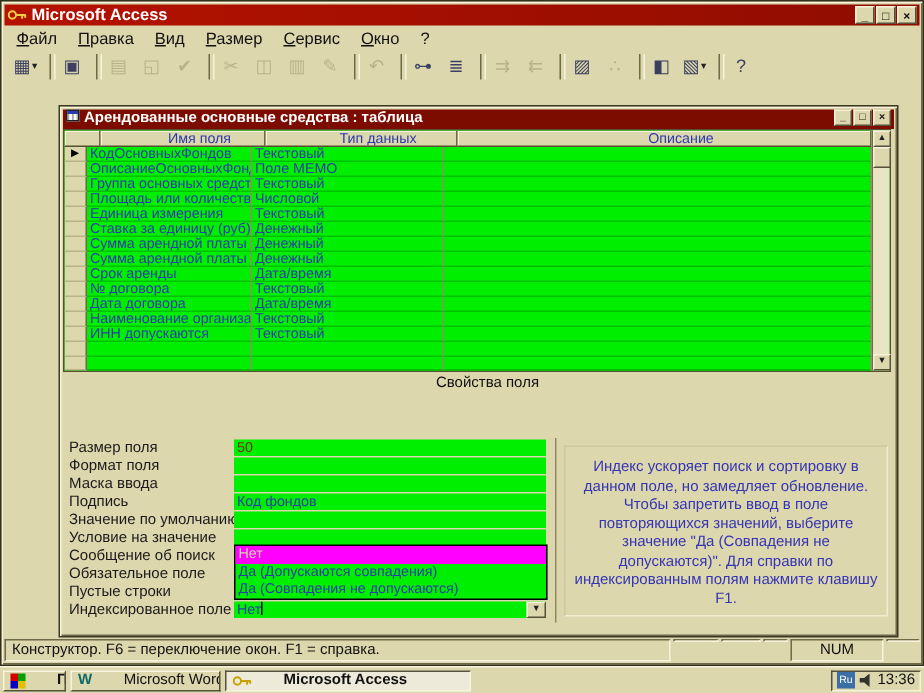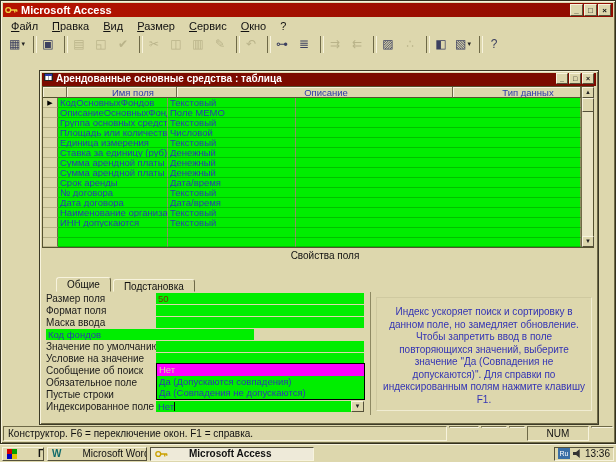--- a/index.html
+++ b/index.html
@@ -238,22 +238,22 @@
         <button class="winbtn">_</button>
         <button class="winbtn">□</button>
         <button class="winbtn">×</button>
       </div>
 
       <div class="grid">
         <div class="gbody">
           <div class="ghead">
             <div class="hc corner"></div>
             <div class="hc w1">Имя поля</div>
+            <div class="hc w2">Тип данных</div>
             <div class="hc w3">Описание</div>
-            <div class="hc w2">Тип данных</div>
           </div>
           <div style="display:contents">
             
           
               <div class="grow">
                 <div class="c sel">▶</div>
                 <div class="c name">КодОсновныхФондов</div>
                 <div class="c type">Текстовый</div>
                 <div class="c desc"></div>
               </div>
@@ -360,24 +360,20 @@
         <div class="vscroll">
           <button class="sbtn">▲</button>
           <div class="sthumb"></div>
           <div class="strack"></div>
           <button class="sbtn">▼</button>
         </div>
       </div>
 
       <div class="caption">Свойства поля</div>
 
-      <div class="tabs">
-        <div class="tab active">Общие</div>
-        <div class="tab inactive">Подстановка</div>
-      </div>
 
       <div class="propgrid">
         <div style="display:contents">
           
         
             <div class="prow">
               <div class="plabel">Размер поля</div>
               <div class="pv dk"><span>50</span></div>
             </div>
           
@@ -385,20 +381,21 @@
               <div class="plabel">Формат поля</div>
               <div class="pv"><span></span></div>
             </div>
           
             <div class="prow">
               <div class="plabel">Маска ввода</div>
               <div class="pv"><span></span></div>
             </div>
           
             <div class="prow">
+              <div class="plabel">Подпись</div>
               <div class="pv"><span>Код фондов</span></div>
             </div>
           
             <div class="prow">
               <div class="plabel">Значение по умолчанию</div>
               <div class="pv"><span></span></div>
             </div>
           
             <div class="prow">
               <div class="plabel">Условие на значение</div>

